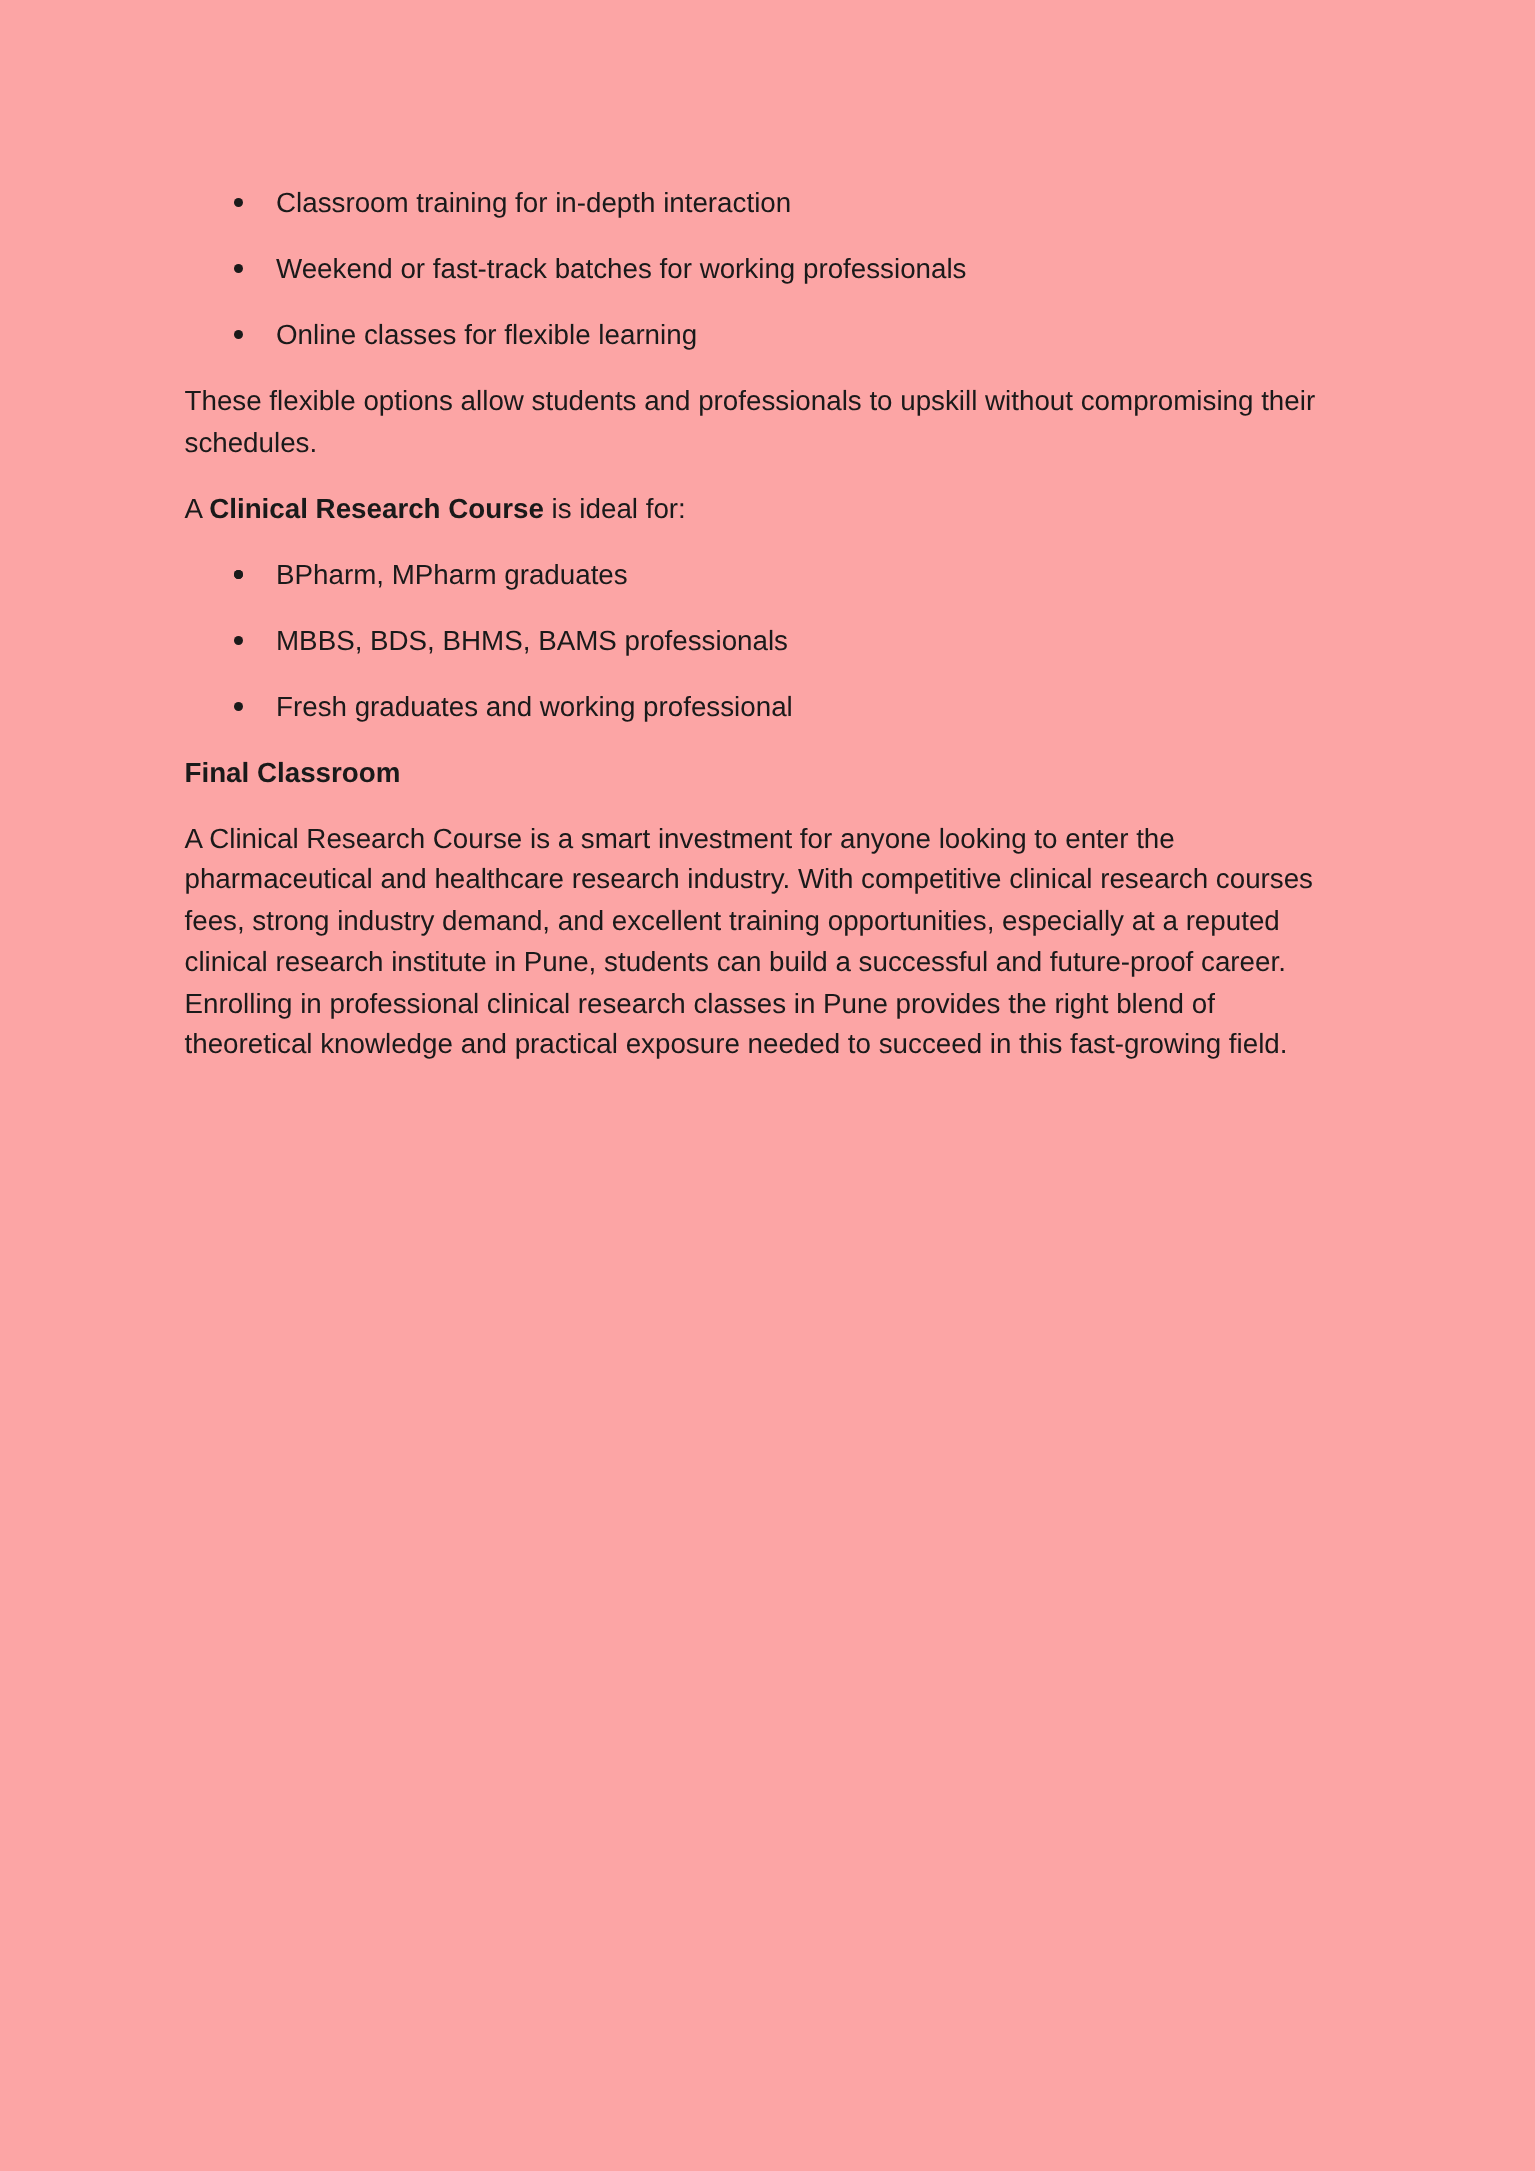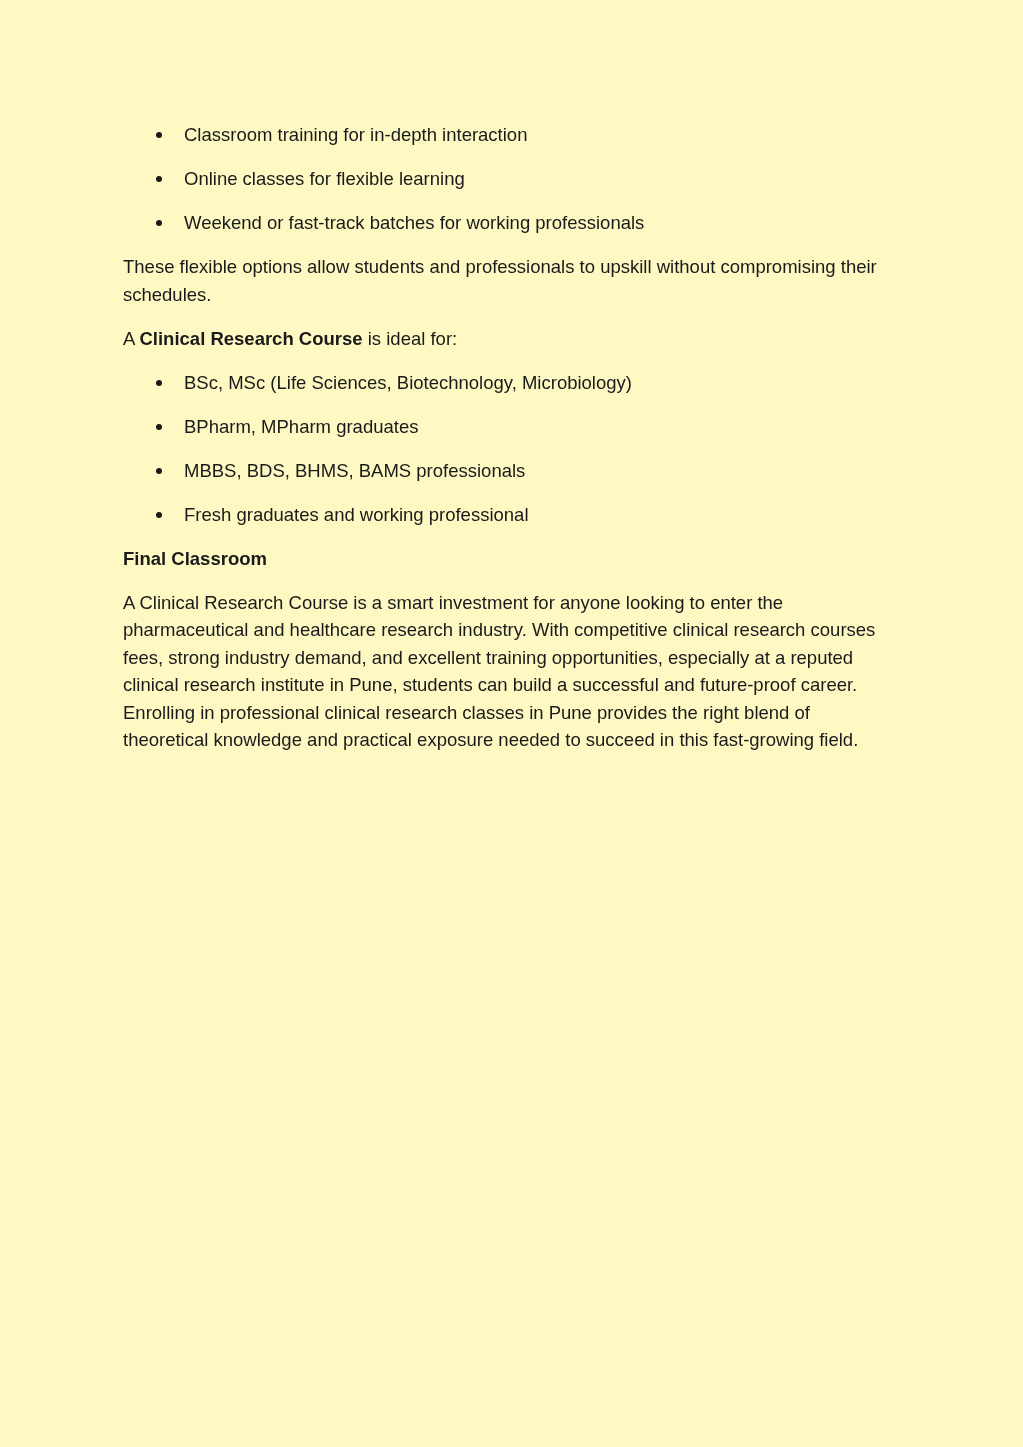--- a/index.html
+++ b/index.html
@@ -1,20 +1,20 @@
 <!DOCTYPE html>
 <html><head>
 <meta charset="utf-8">
 <style>
   * { margin: 0; padding: 0; box-sizing: border-box; }
   html, body { background: #ffffff; }
   .page {
     width: 1023px;
     height: 1447px;
-    background: #fef9c3;
+    background: #fca5a5;
     color: #1a1a1a;
     font-family: "Liberation Sans", "DejaVu Sans", sans-serif;
     font-size: 18.5px;
     line-height: 27.5px;
     padding: 121px 123px 0 123px;
     overflow: hidden;
   }
   p, h2, li { margin: 0 0 16.5px 0; }
   h2 {
     font-size: 18.5px;
@@ -41,31 +41,31 @@
   }
   .bold { font-weight: 700; }
 </style>
 </head>
 <body>
 
 <div class="page">
 
   <ul class="bullet-list">
     <li><span class="dot"></span><span>Classroom training for in-depth interaction</span></li>
+    <li><span class="dot"></span><span>Weekend or fast-track batches for working professionals</span></li>
     <li><span class="dot"></span><span>Online classes for flexible learning</span></li>
-    <li><span class="dot"></span><span>Weekend or fast-track batches for working professionals</span></li>
   </ul>
 
   <p>These flexible options allow students and professionals to upskill without compromising their schedules.</p>
 
 
   <p><span>A </span><span class="bold">Clinical Research Course</span><span> is ideal for:</span></p>
 
   <ul class="bullet-list">
-    <li><span class="dot"></span><span>BSc, MSc (Life Sciences, Biotechnology, Microbiology)</span></li>
+    <li><span class="dot"></span></li>
     <li><span class="dot"></span><span>BPharm, MPharm graduates</span></li>
     <li><span class="dot"></span><span>MBBS, BDS, BHMS, BAMS professionals</span></li>
     <li><span class="dot"></span><span>Fresh graduates and working professional</span></li>
   </ul>
 
 
   <h2>Final Classroom</h2>
 
   <p>A Clinical Research Course is a smart investment for anyone looking to enter the pharmaceutical and healthcare research industry. With competitive clinical research courses fees, strong industry demand, and excellent training opportunities, especially at a reputed clinical research institute in Pune, students can build a successful and future-proof career. Enrolling in professional clinical research classes in Pune provides the right blend of theoretical knowledge and practical exposure needed to succeed in this fast-growing field.</p>
 

